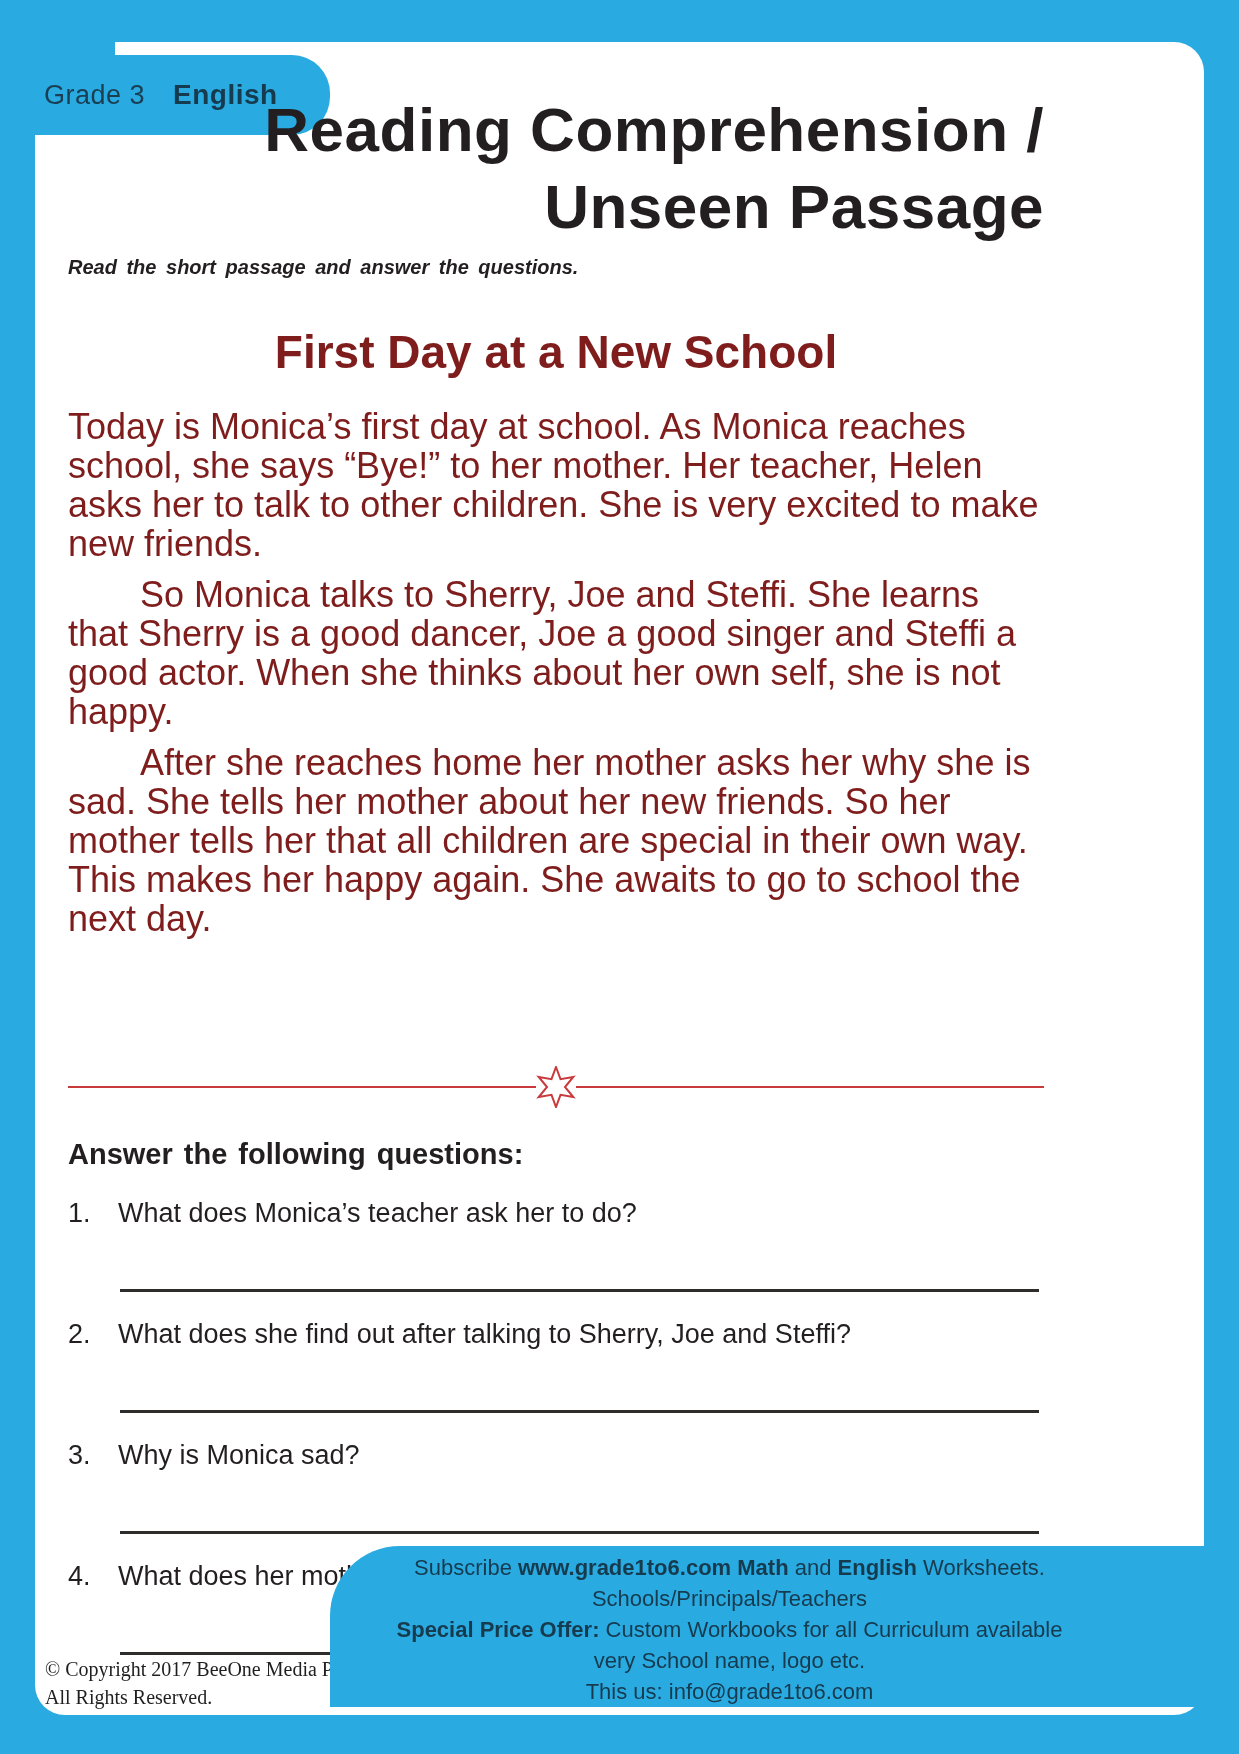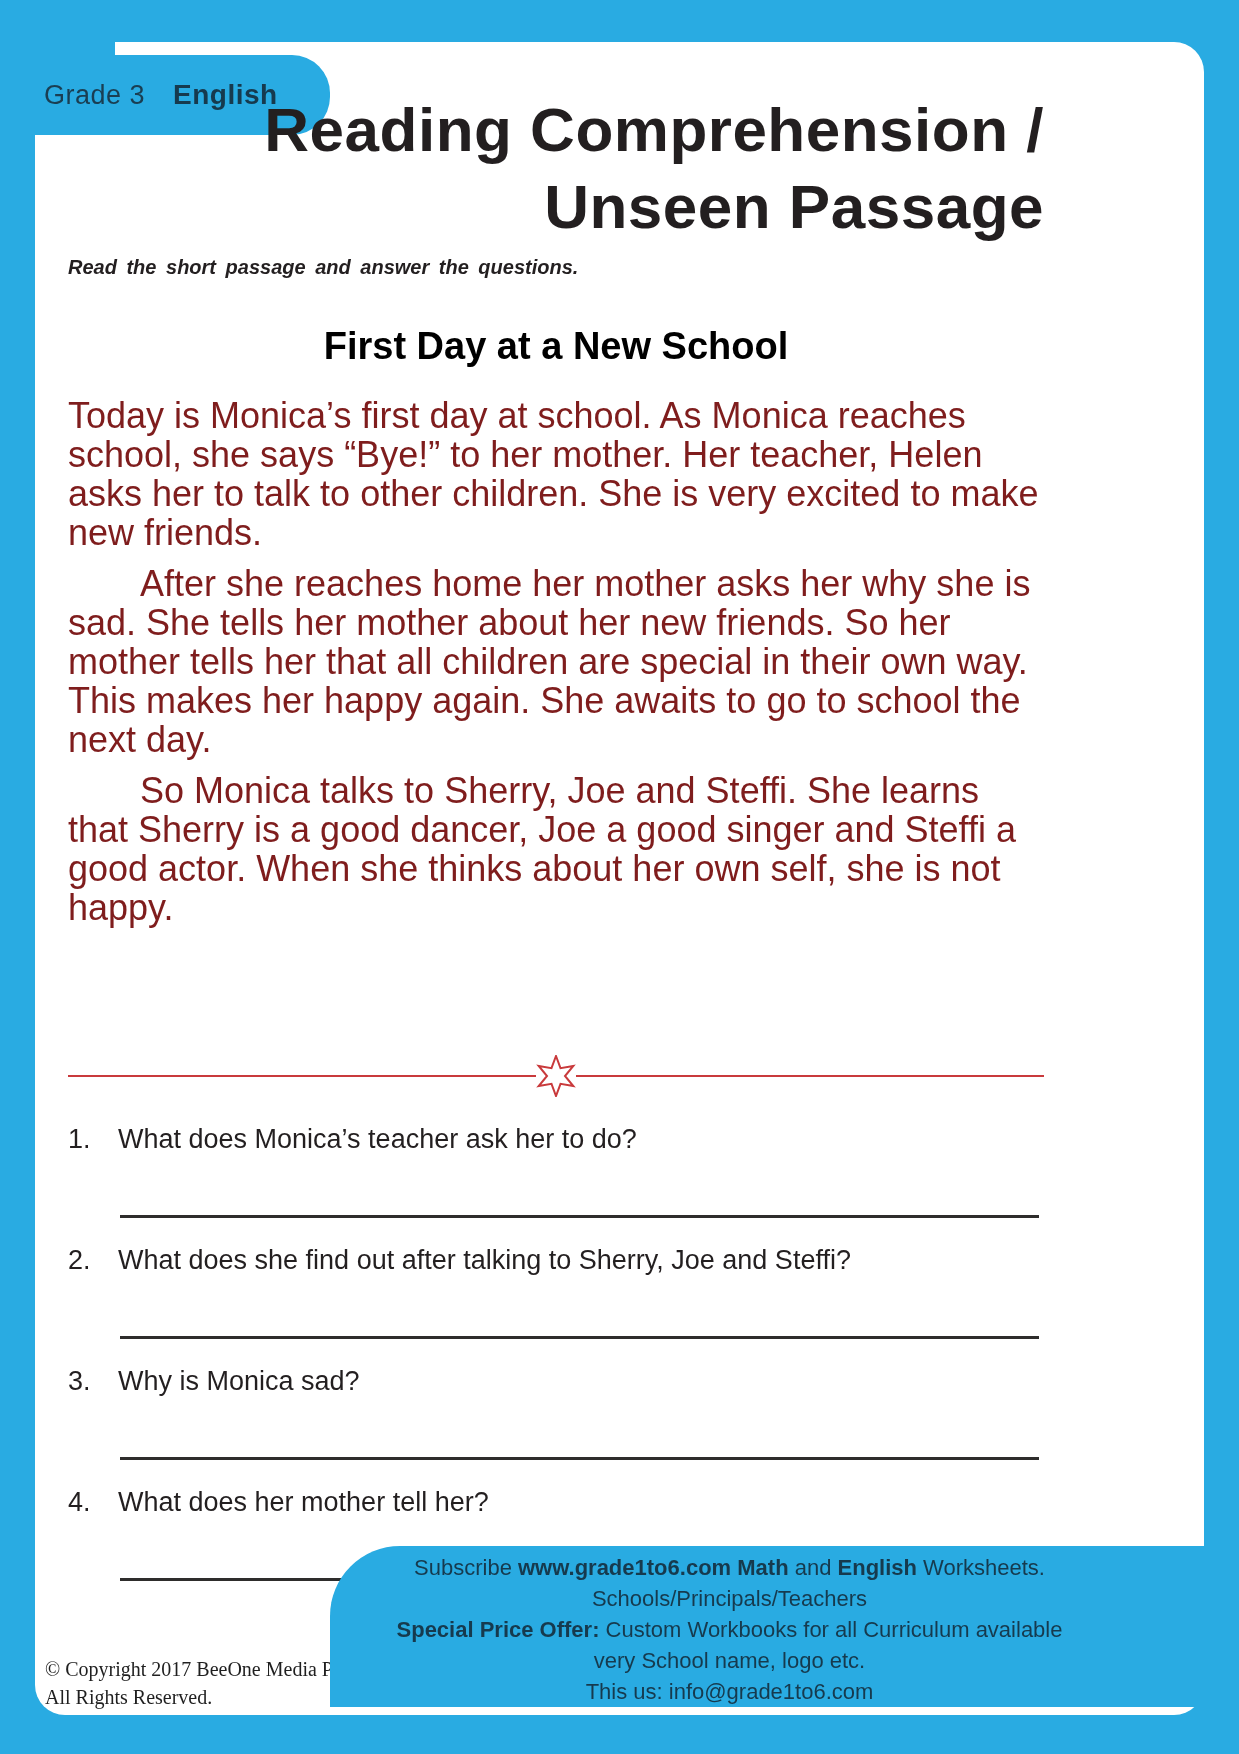--- a/index.html
+++ b/index.html
@@ -32,21 +32,21 @@
   .main-title {
     margin-top:50px; text-align:right;
     font-size:62px; font-weight:bold; line-height:1.24; color:#231F20;
     letter-spacing:0.5px;
   }
   .instruction {
     margin-top:10px; font-size:20px; font-weight:bold; font-style:italic;
     color:#231F20; word-spacing:4px;
   }
   .passage-title {
-    margin-top:46px; text-align:center; font-size:38px; font-weight:bold; color:#000000;
+    margin-top:46px; text-align:center; font-size:46px; font-weight:bold; color:#7f1d1d;
   }
   .para {
     margin-top:28px; font-size:36px; line-height:39px; color:#7f1d1d;
   }
   .para.indent { margin-top:12px; text-indent:72px; }
 
   .divider {
     margin-top:128px; display:flex; align-items:center;
   }
   .divider .rule { flex:1; height:2px; background:#C93A3C; }
@@ -92,31 +92,32 @@
     <div class="main-title">
       <div>Reading Comprehension /</div>
       <div>Unseen Passage</div>
     </div>
 
     <div class="instruction">Read the short passage and answer the questions.</div>
 
     <div class="passage-title">First Day at a New School</div>
 
     <p class="para">Today is Monica’s first day at school. As Monica reaches school, she says “Bye!” to her mother. Her teacher, Helen asks her to talk to other children. She is very excited to make new friends.</p>
+    <p class="para indent">So Monica talks to Sherry, Joe and Steffi. She learns that Sherry is a good dancer, Joe a good singer and Steffi a good actor. When she thinks about her own self, she is not happy.</p>
     <p class="para indent">After she reaches home her mother asks her why she is sad. She tells her mother about her new friends. So her mother tells her that all children are special in their own way. This makes her happy again. She awaits to go to school the next day.</p>
-    <p class="para indent">So Monica talks to Sherry, Joe and Steffi. She learns that Sherry is a good dancer, Joe a good singer and Steffi a good actor. When she thinks about her own self, she is not happy.</p>
 
     <div class="divider">
       <div class="rule"></div>
       <svg width="42" height="42" viewBox="0 0 42 42">
         <polygon points="21,1 25.5,13.2 38.3,11 30,21 38.3,31 25.5,28.8 21,41 16.5,28.8 3.7,31 12,21 3.7,11 16.5,13.2" fill="#ffffff" stroke="#C93A3C" stroke-width="2"></polygon>
       </svg>
       <div class="rule"></div>
     </div>
 
+    <div class="q-heading">Answer the following questions:</div>
 
     <div class="question">
       <span class="num">1.</span>
       <span>What does Monica’s teacher ask her to do?</span>
     </div>
     <div class="answer-line"></div>
 
     <div class="question">
       <span class="num">2.</span>
       <span>What does she find out after talking to Sherry, Joe and Steffi?</span>

